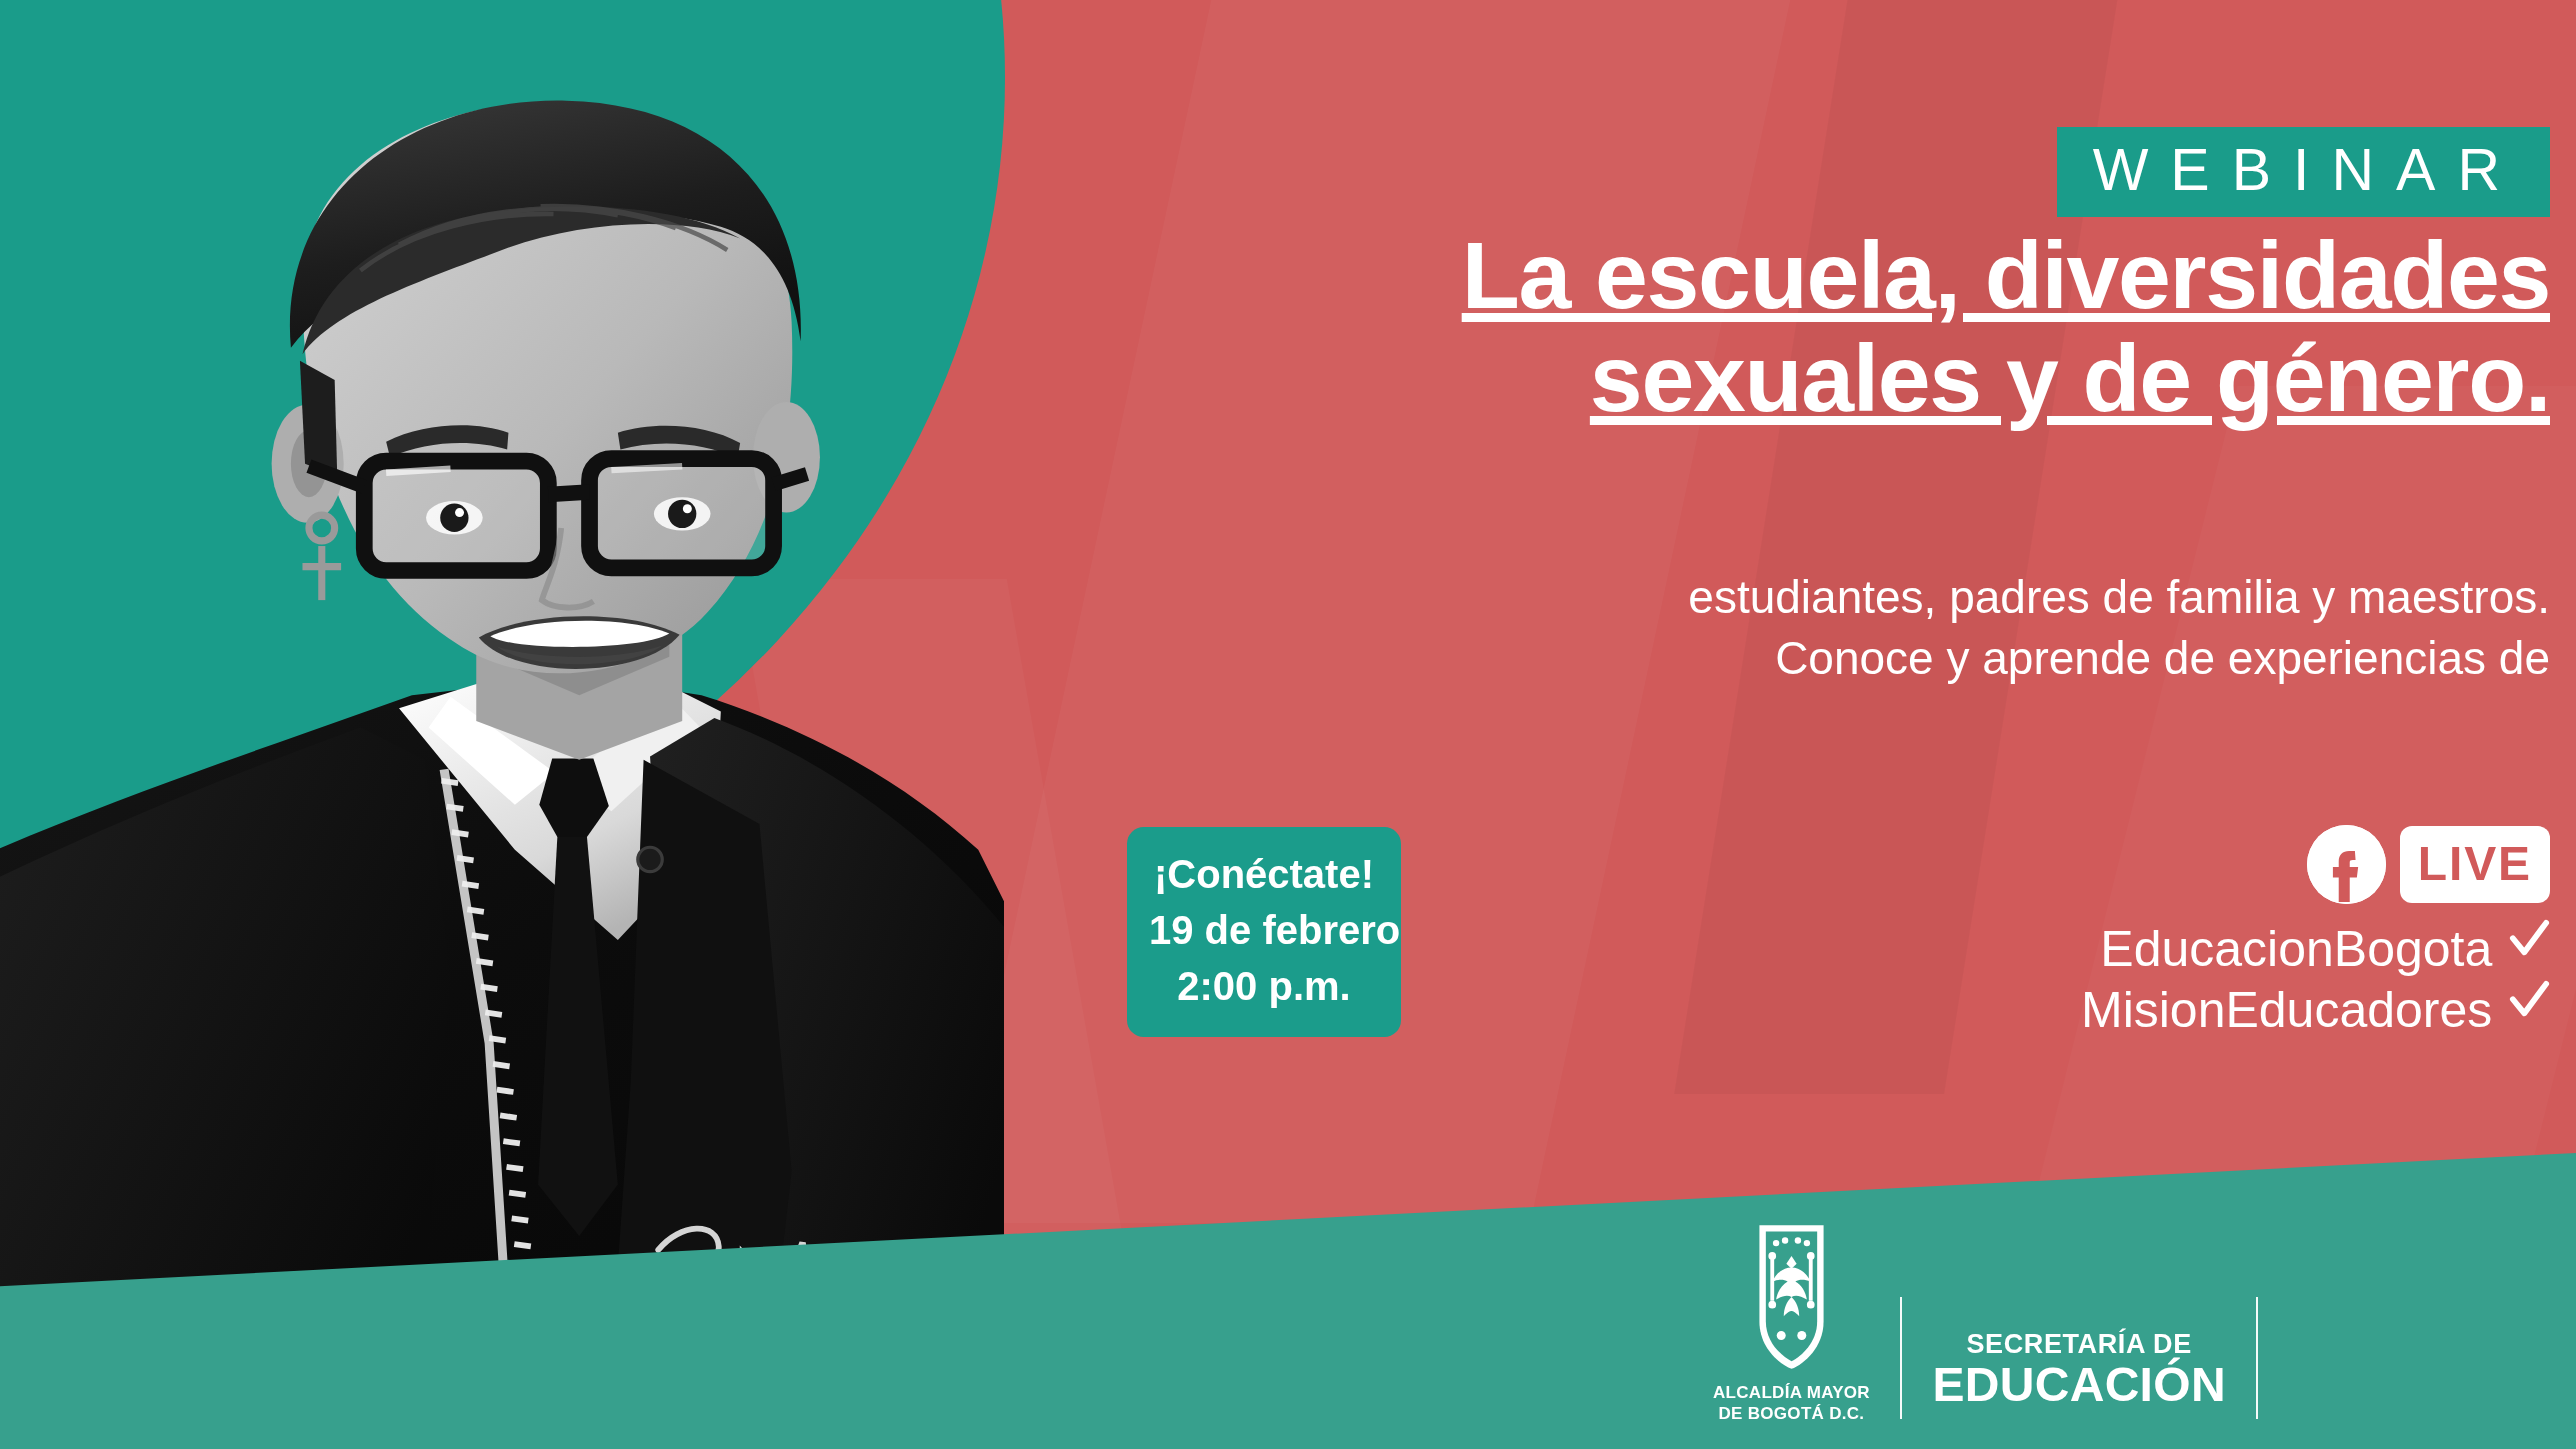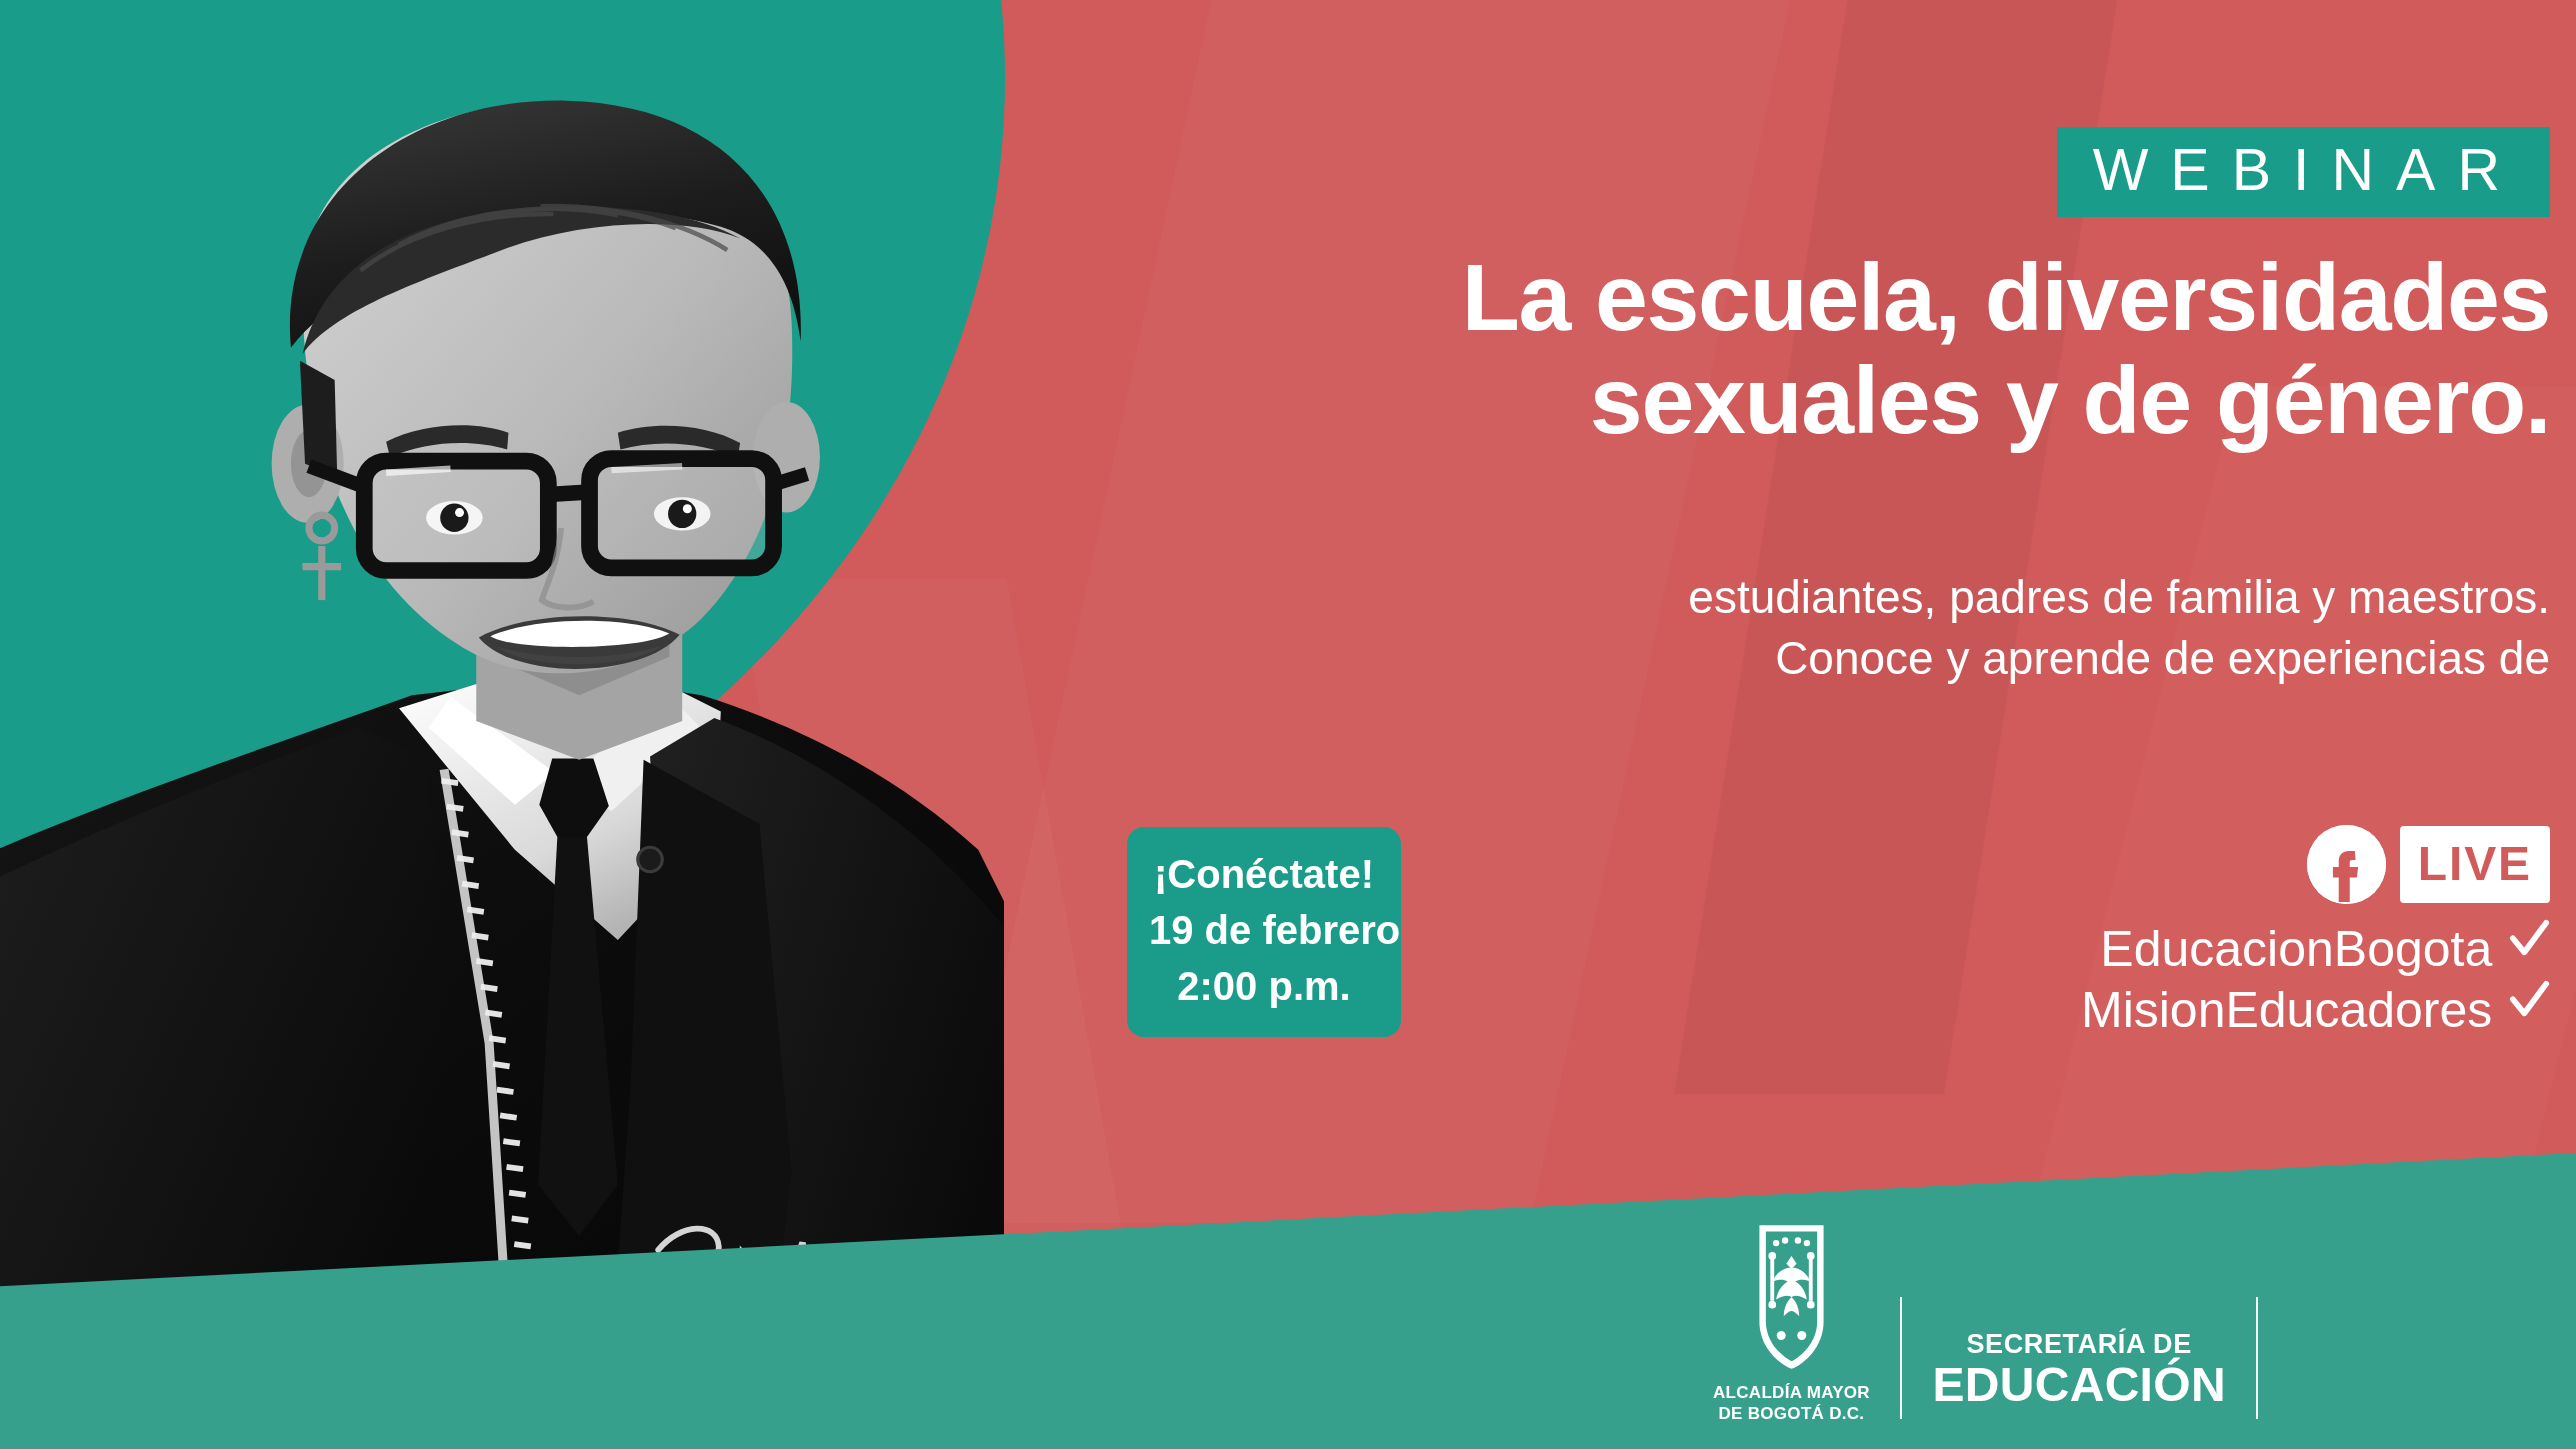--- a/index.html
+++ b/index.html
@@ -81,28 +81,29 @@
     font-size: 59px;
     font-weight: 300;
     letter-spacing: 22px;
     line-height: 1;
     font-family: "Liberation Sans", sans-serif;
   }
 
   .title {
     position: absolute;
     right: 26px;
-    top: 246px;
+    top: 224px;
     width: 1545px;
     text-align: right;
     color: #ffffff;
     font-size: 95px;
     font-weight: bold;
     line-height: 1.08;
     letter-spacing: -1.3px;
+    text-decoration: underline;
   }
   .title .line { display: block; }
 
   .subtitle {
     position: absolute;
     right: 26px;
     top: 567px;
     width: 1352px;
     text-align: right;
     color: #ffffff;
@@ -148,21 +149,21 @@
   }
   .fb-circle svg { position:absolute; inset:0; width:100%; height:100%; }
   .live-badge {
     background: #ffffff;
     color: #D15A5A;
     font-size: 48px;
     font-weight: bold;
     letter-spacing: 1.9px;
     line-height: 1;
     padding: 14px 18px 15.5px 18px;
-    border-radius: 4px;
+    border-radius: 12px;
     font-family: "Liberation Sans", sans-serif;
   }
 
   .handles {
     position: absolute;
     right: 26px;
     top: 919px;
     color: #ffffff;
   }
   .handle {

